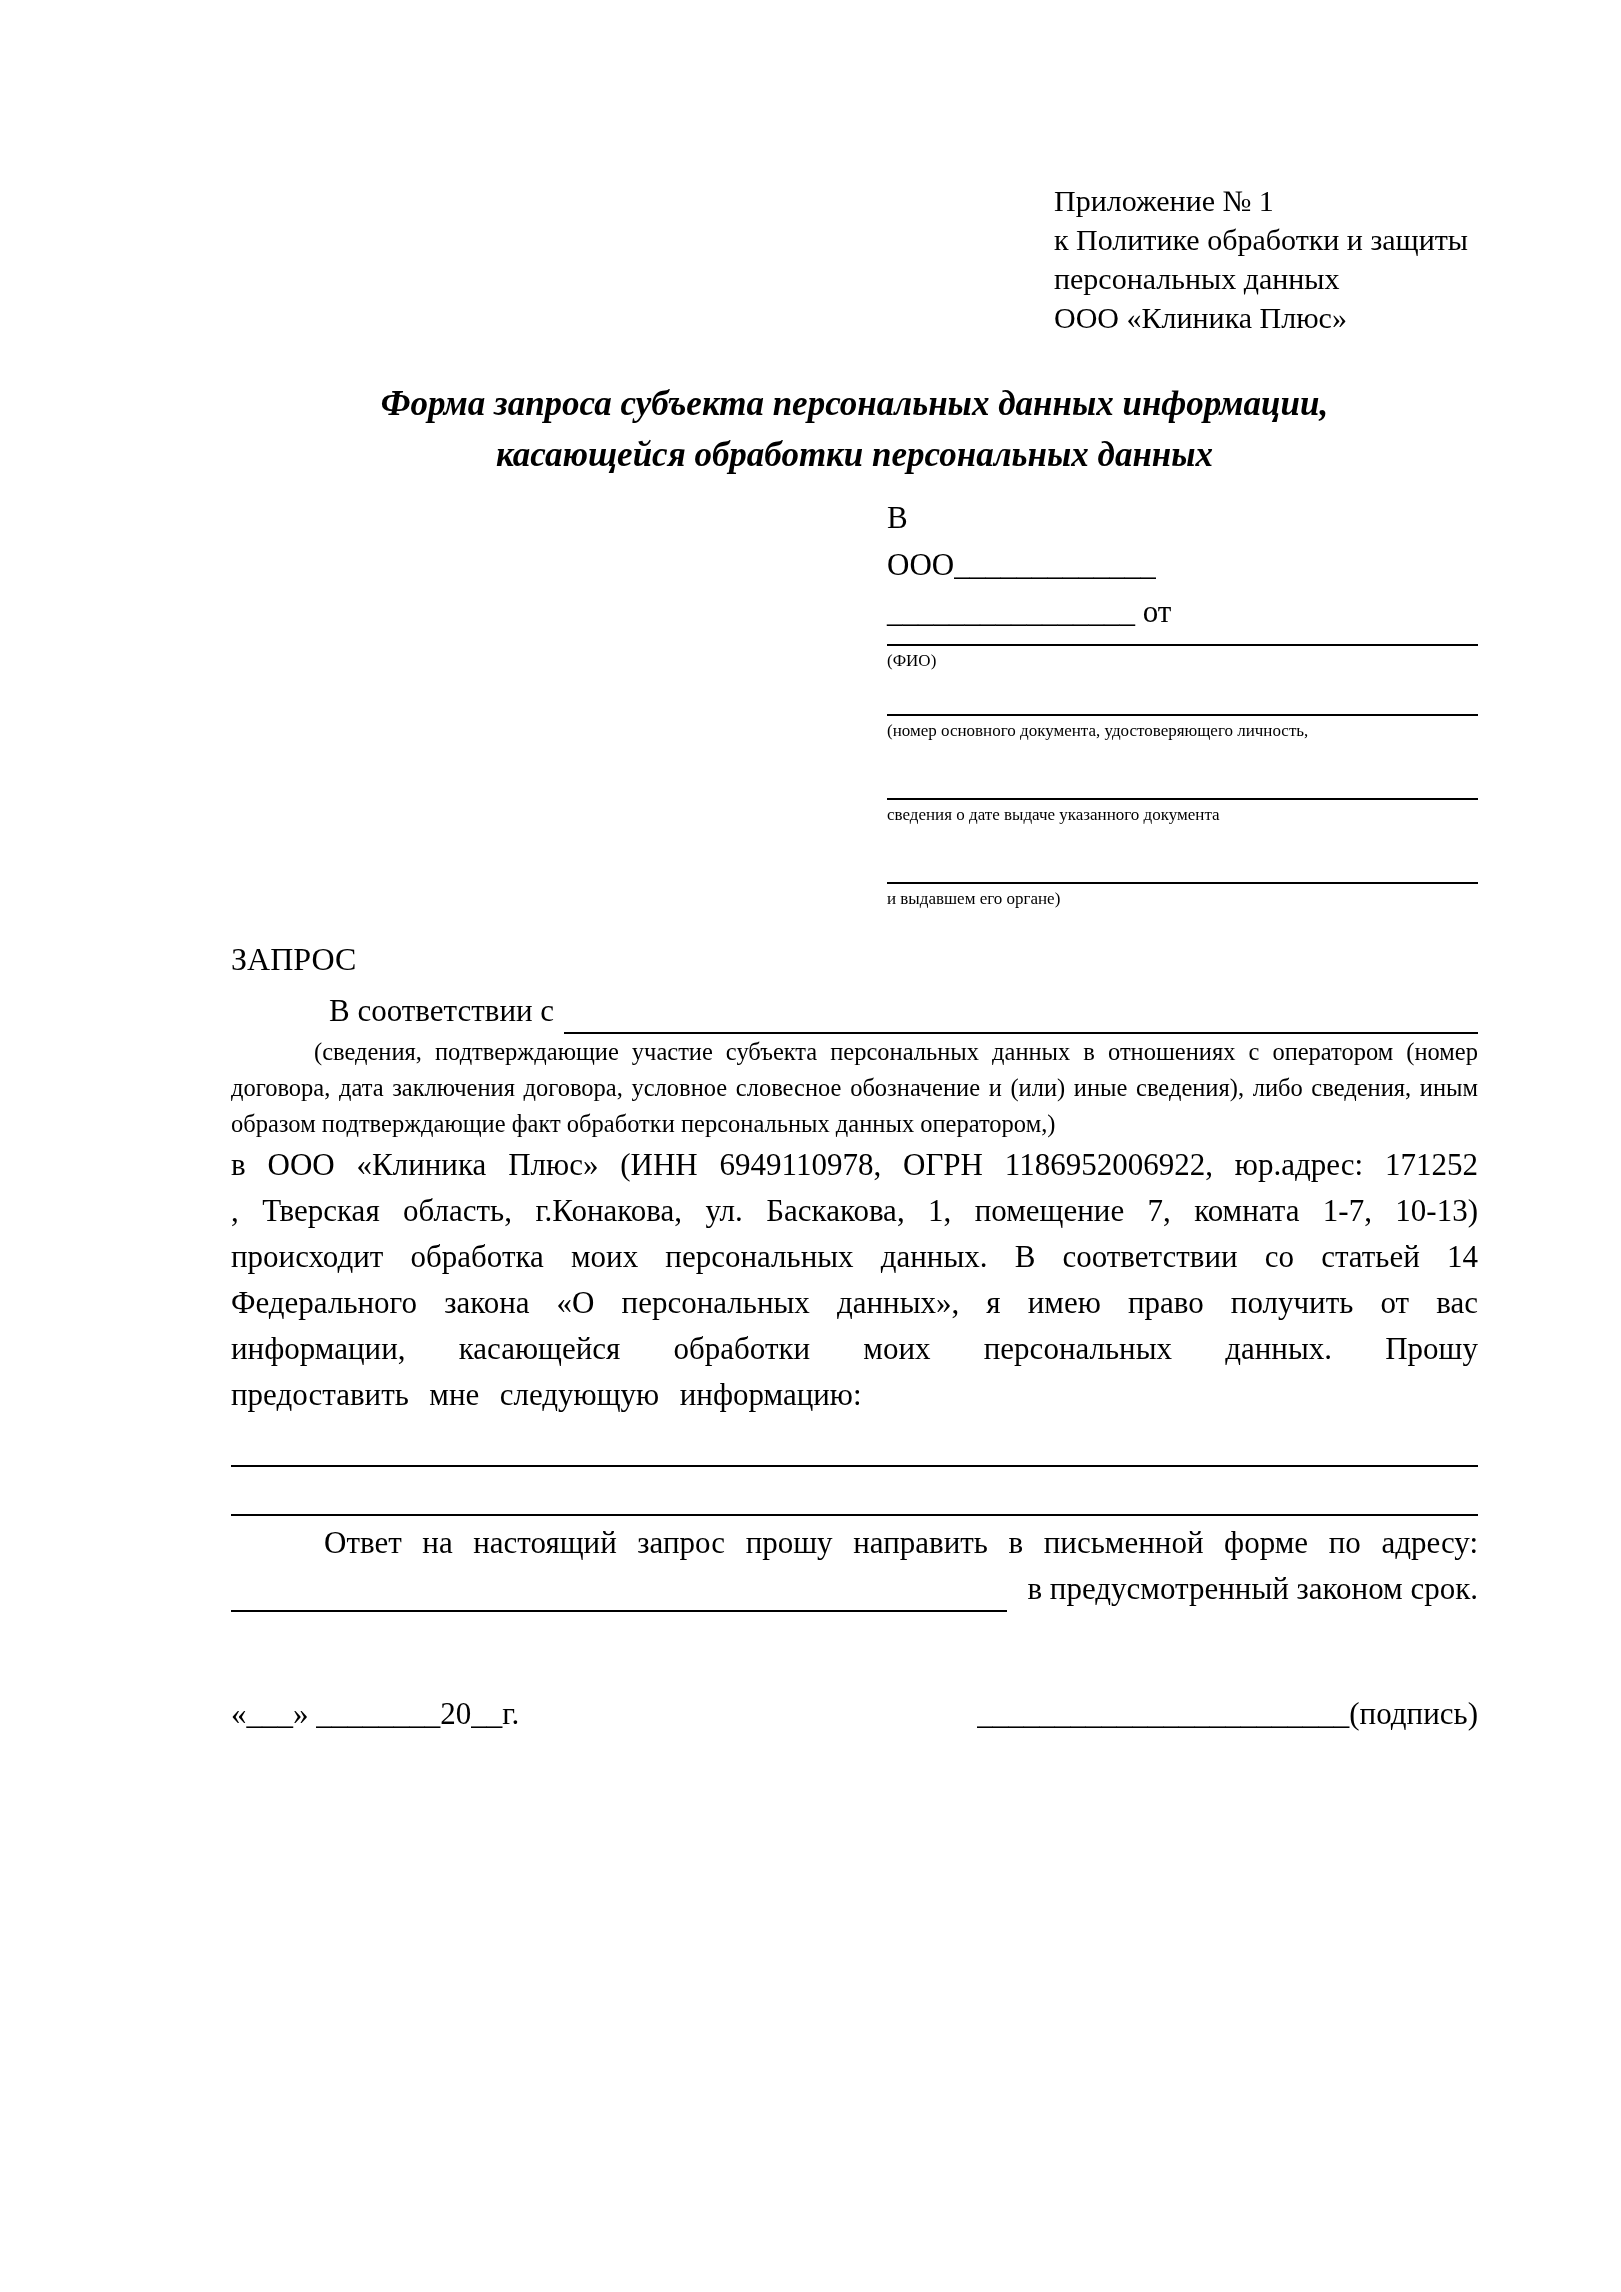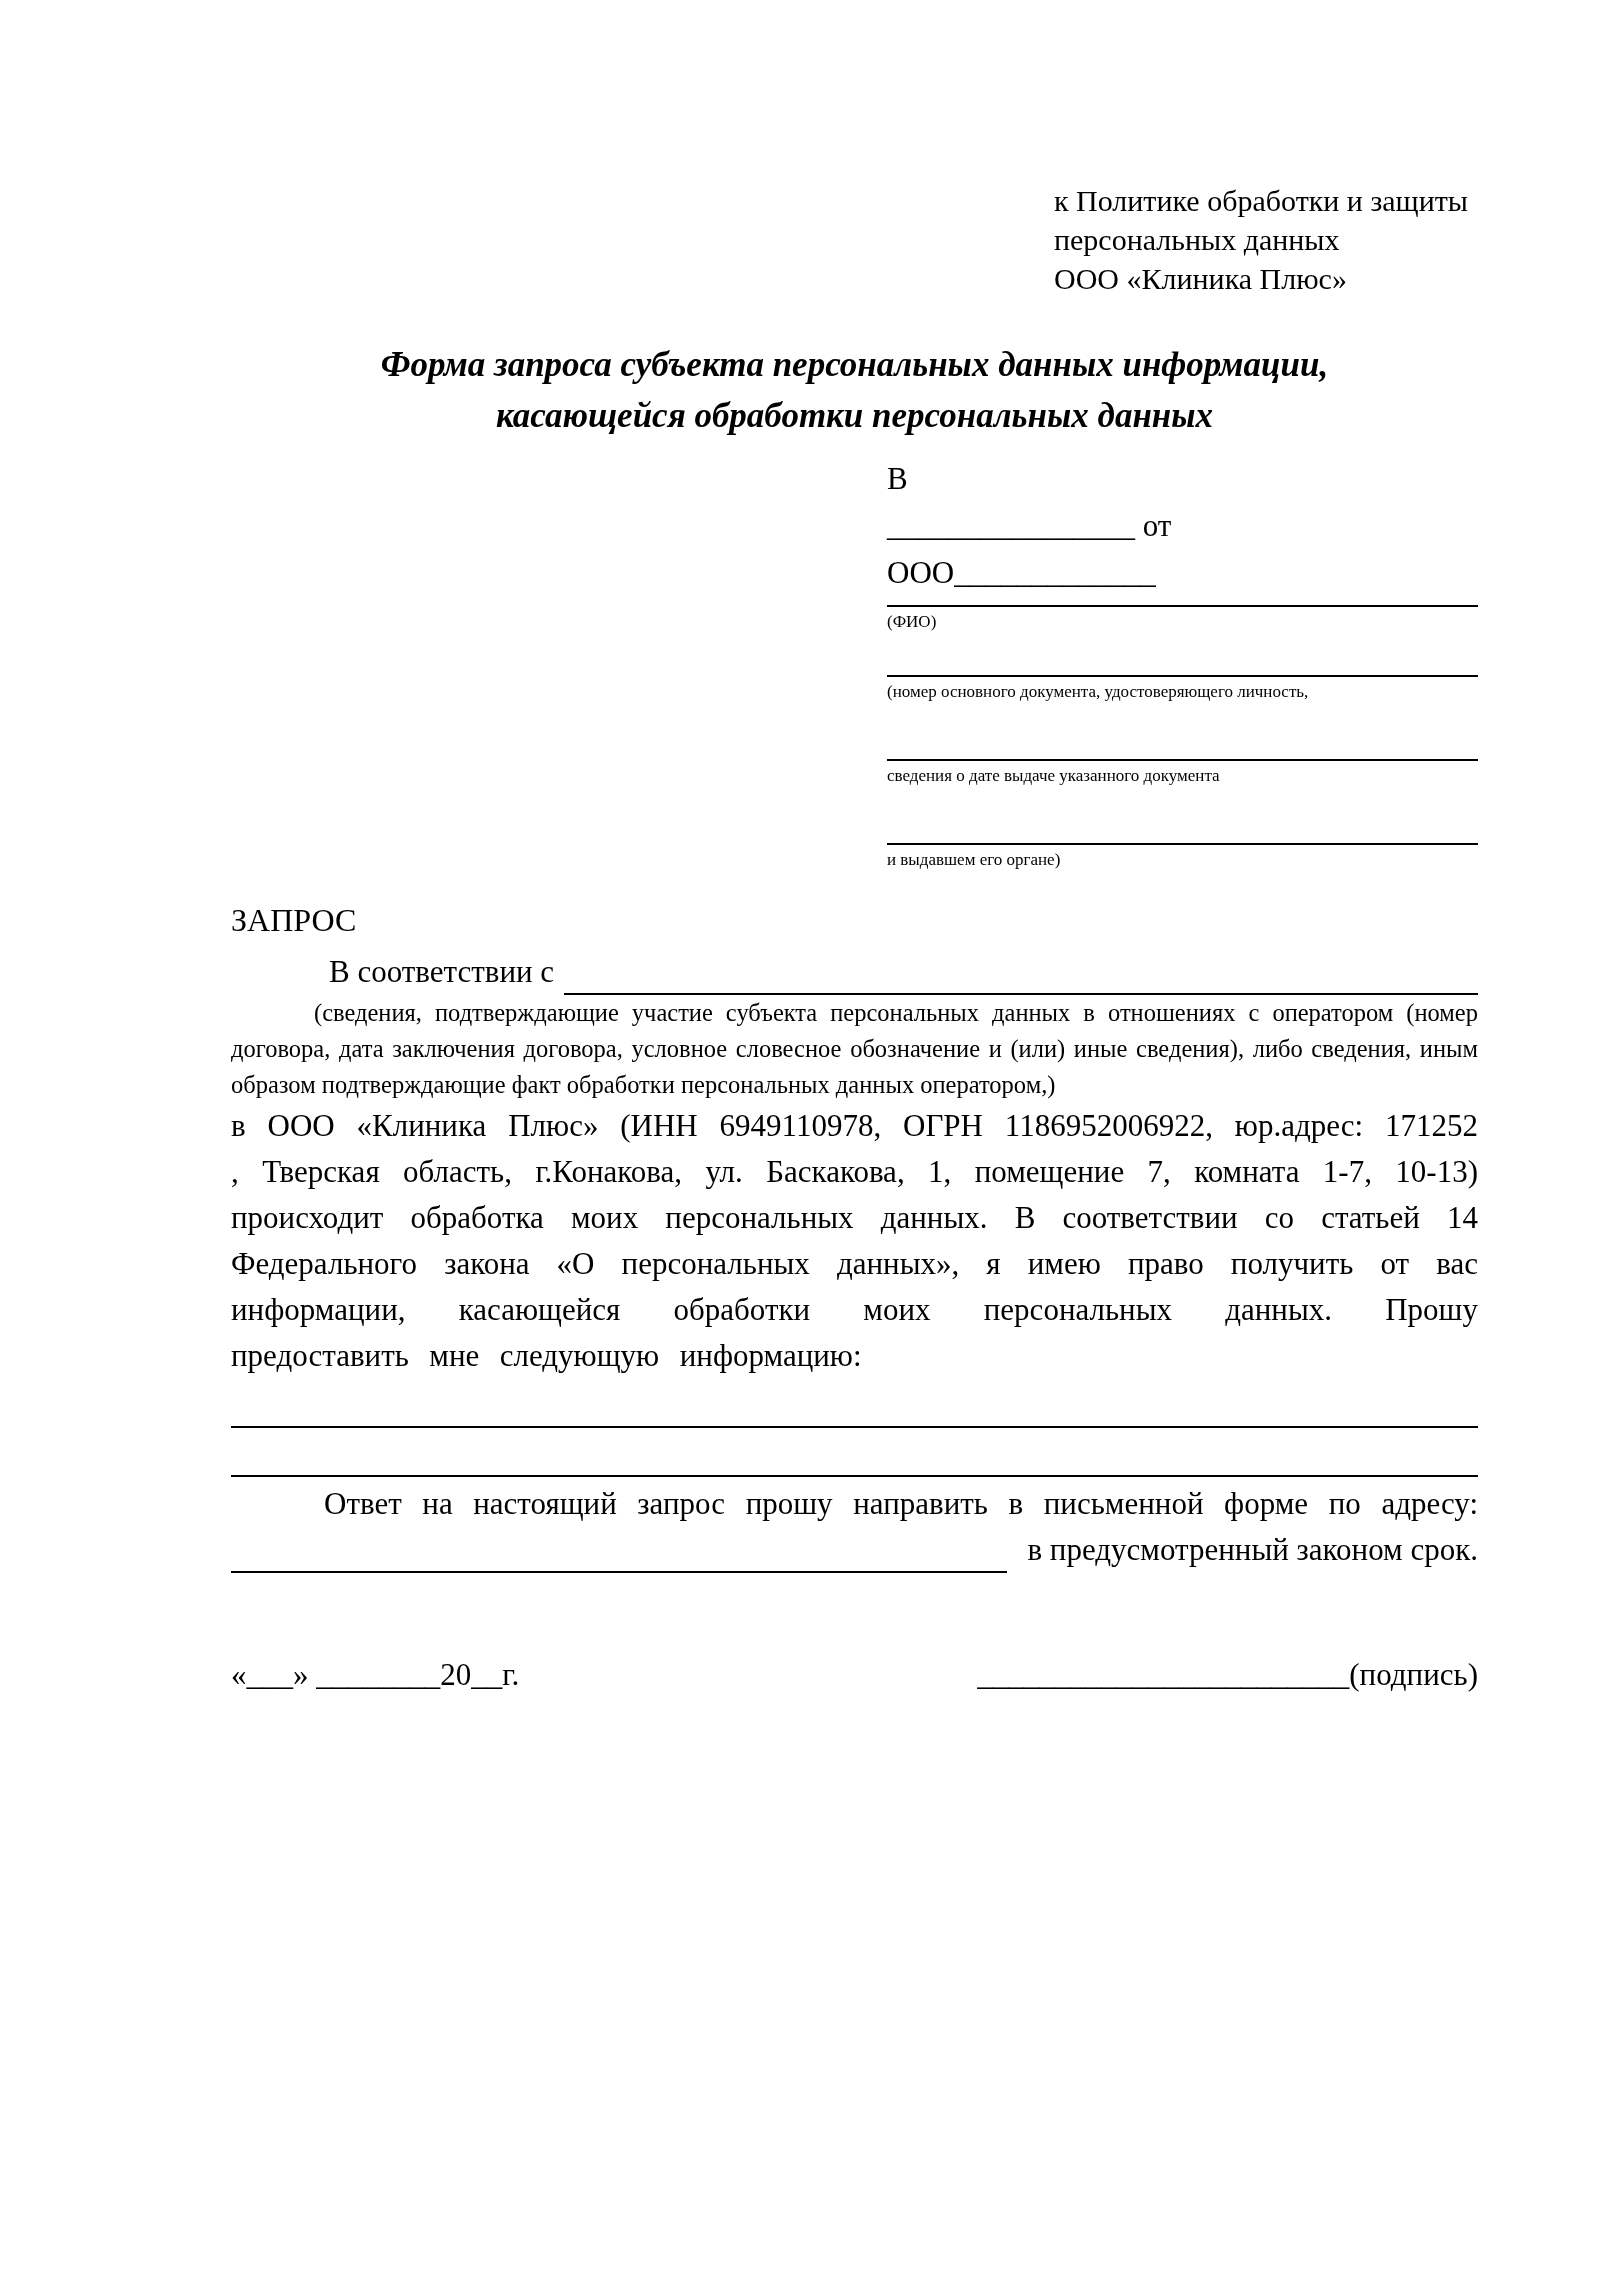--- a/index.html
+++ b/index.html
@@ -123,34 +123,35 @@
     line-height: 47px;
   }
   .footer-row span { white-space: nowrap; }
 </style>
 </head>
 <body>
 
 <div class="page">
 
   <div class="appendix">
+    <div>Приложение № 1</div>
     <div>к Политике обработки и защиты</div>
     <div>персональных данных</div>
     <div>ООО «Клиника Плюс»</div>
   </div>
 
   <div class="form-title">
     <div>Форма запроса субъекта персональных данных информации,</div>
     <div>касающейся обработки персональных данных</div>
   </div>
 
   <div class="addressee">
     <div class="txt-row">В</div>
+    <div class="txt-row">ООО_____________</div>
     <div class="txt-row">________________ от</div>
-    <div class="txt-row">ООО_____________</div>
 
     <div class="rule"></div>
     <div class="caption">(ФИО)</div>
 
     <div class="rule gap-sm"></div>
     <div class="caption">(номер основного документа, удостоверяющего личность,</div>
 
     <div class="rule gap-md"></div>
     <div class="caption">сведения о дате выдаче указанного документа</div>
 

